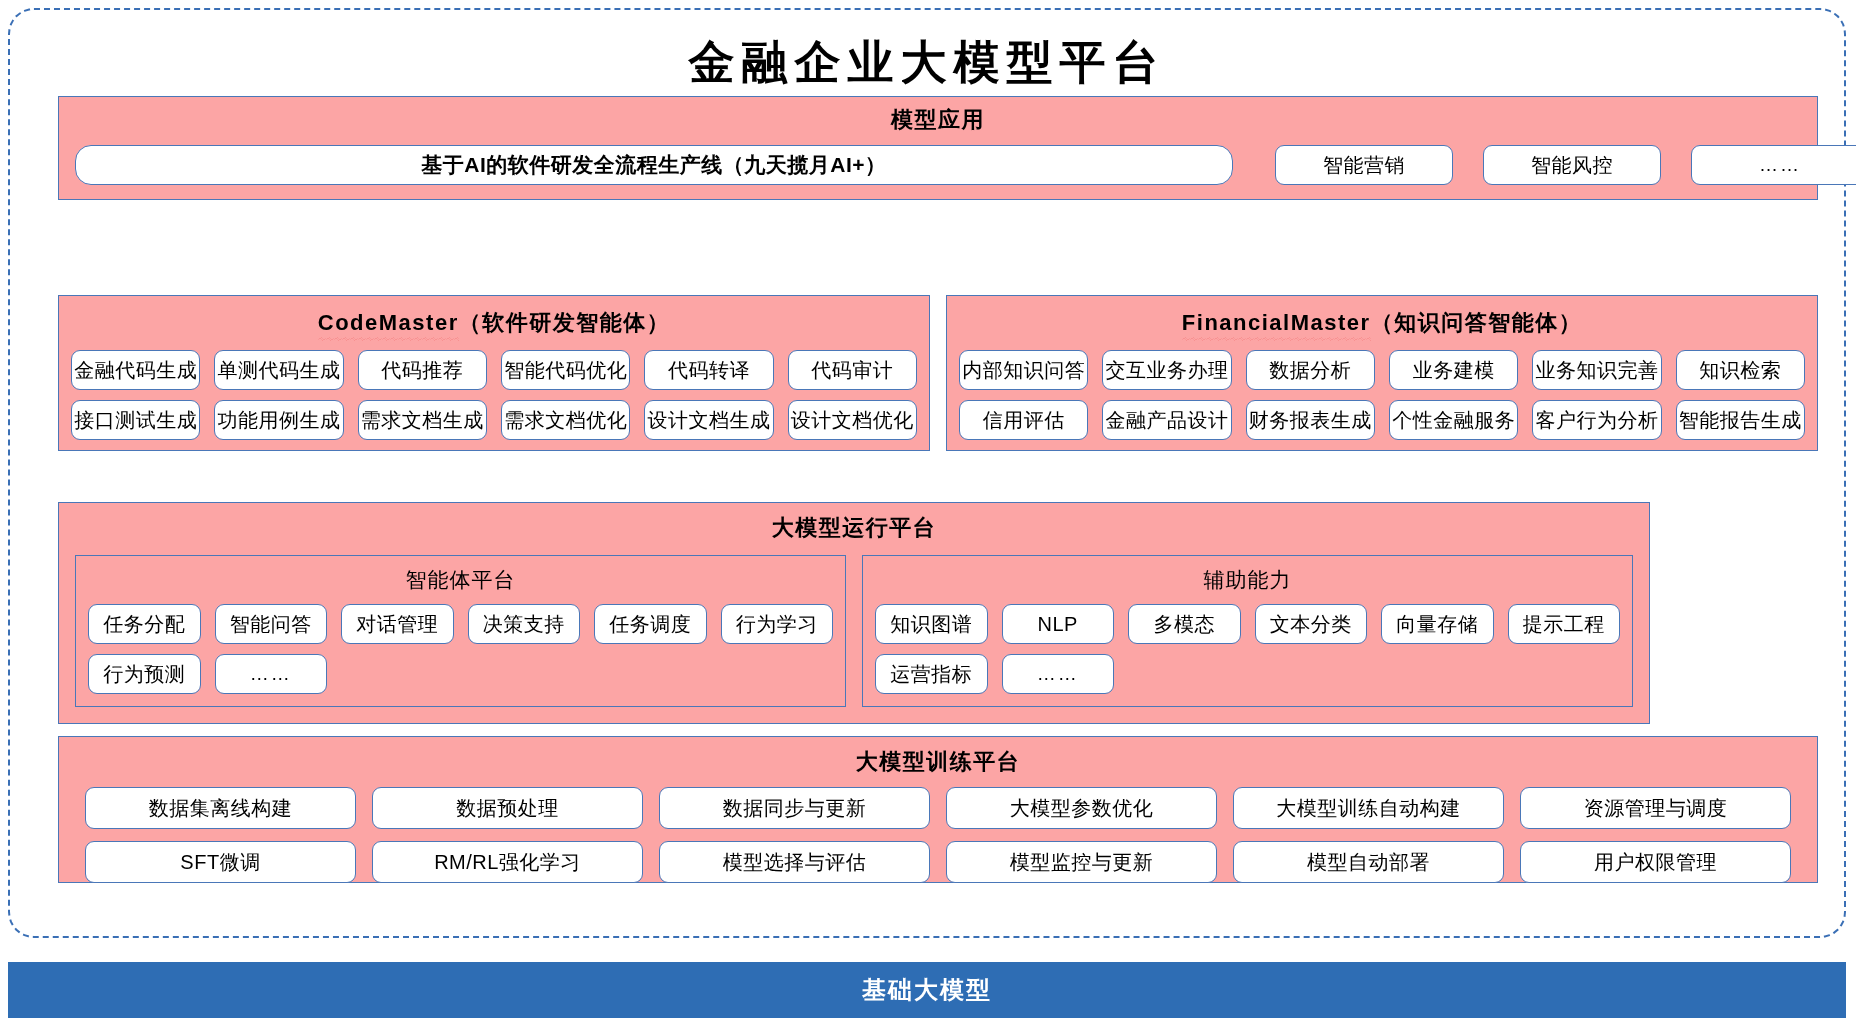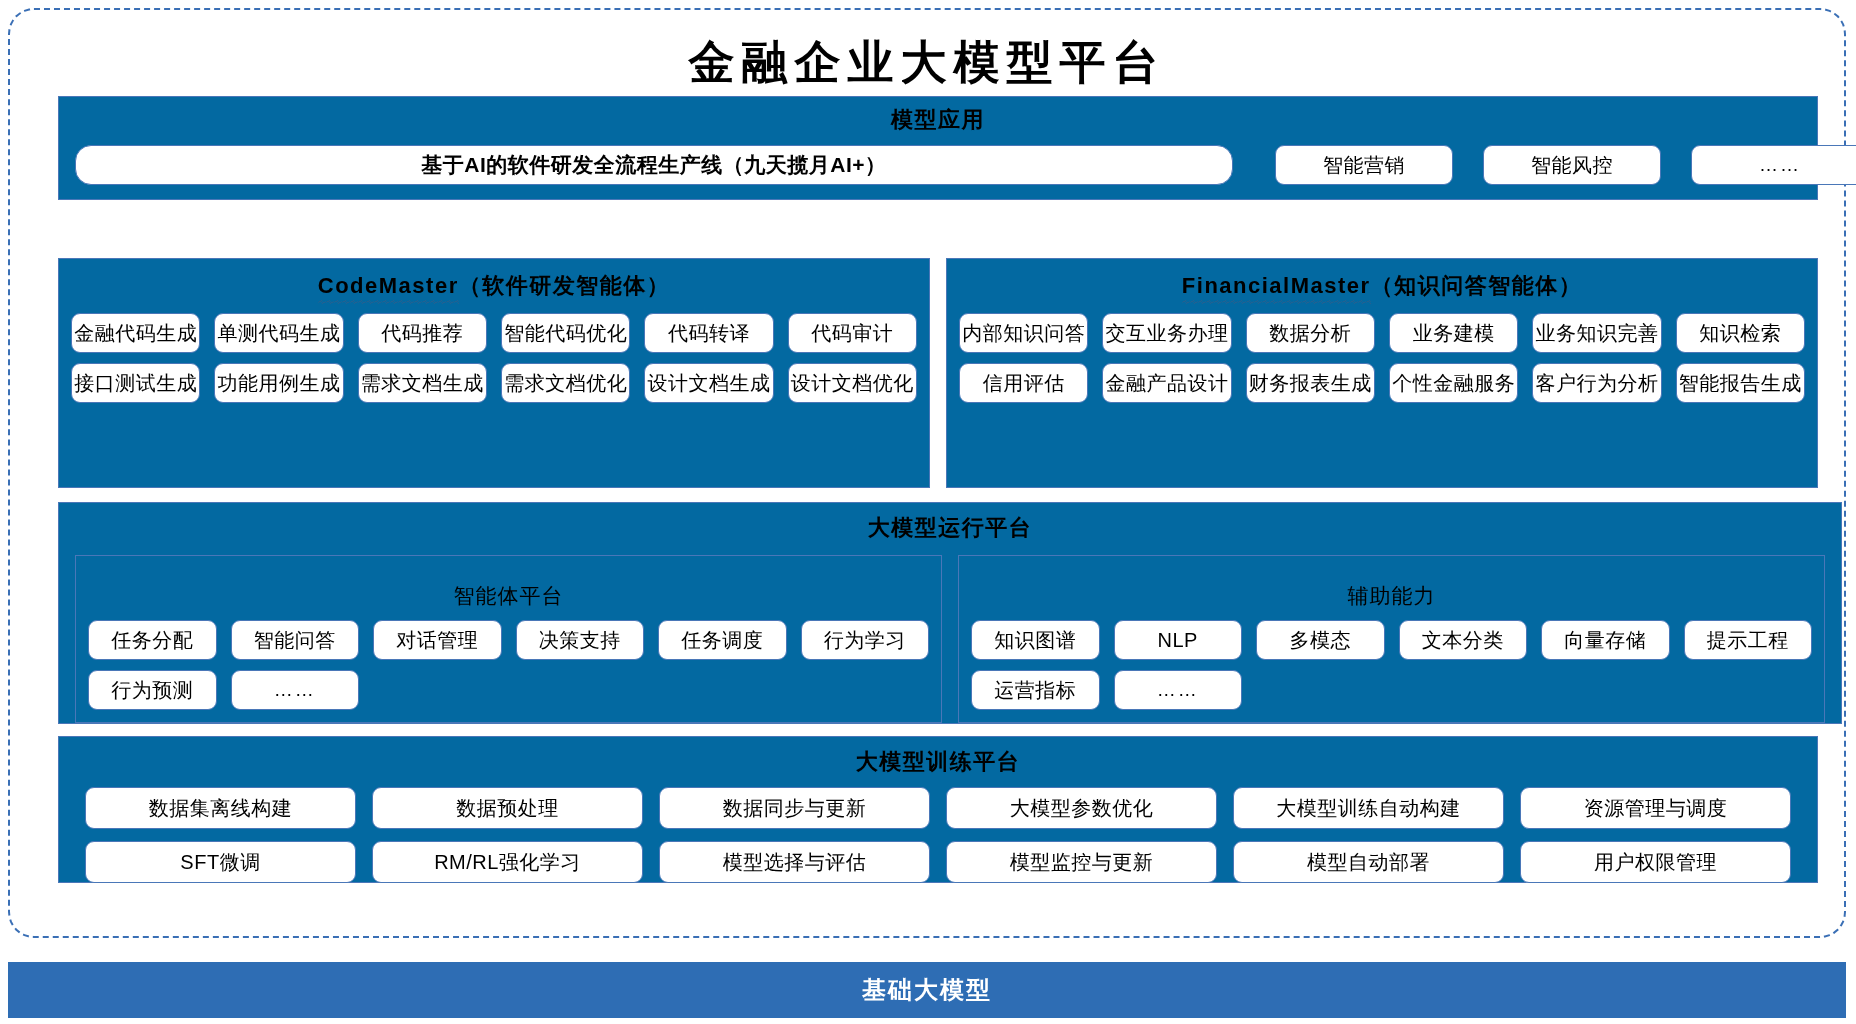--- a/index.html
+++ b/index.html
@@ -38,21 +38,21 @@
     letter-spacing: 7px;
     line-height: 1;
     padding-top: 30px;
     padding-bottom: 12px;
   }
 
   
   .panel {
     box-sizing: border-box;
     border: 1.6px solid #4a77b8;
-    background: #0369a1;
+    background: #fca5a5;
   }
 
   .panel-title {
     text-align: center;
     font-size: 22px;
     font-weight: 700;
     color: #000000;
     letter-spacing: 1.5px;
   }
 
@@ -133,50 +133,51 @@
 
   
   #agents-row {
     position: absolute;
     left: 48px;
     top: 248px;
     width: 1760px;
     height: 230px;
     display: flex;
     gap: 16px;
+    align-items: center;
   }
   .agent-panel {
     flex: 1 1 0;
     padding: 6px 12px 10px 12px;
   }
   .agent-panel .panel-title { margin: 6px 0 12px 0; }
   .grid4 {
     display: grid;
     grid-template-columns: repeat(6, 1fr);
     gap: 10px 14px;
   }
 
   
   #run-panel {
     position: absolute;
     left: 48px;
     top: 492px;
-    width: 1784px;
+    width: 1592px;
     height: 222px;
     padding: 0;
   }
   #run-panel > .panel-title { margin-top: 10px; }
   #run-inner {
     display: flex;
     gap: 16px;
     padding: 12px 16px 0 16px;
   }
   .sub-panel {
     flex: 1 1 0;
-    padding: 22px 12px 12px 12px;
+    padding: 6px 12px 12px 12px;
   }
   .sub-panel .panel-title { margin: 4px 0 10px 0; }
 
   
   #train-panel {
     position: absolute;
     left: 48px;
     top: 726px;
     width: 1760px;
     height: 147px;

